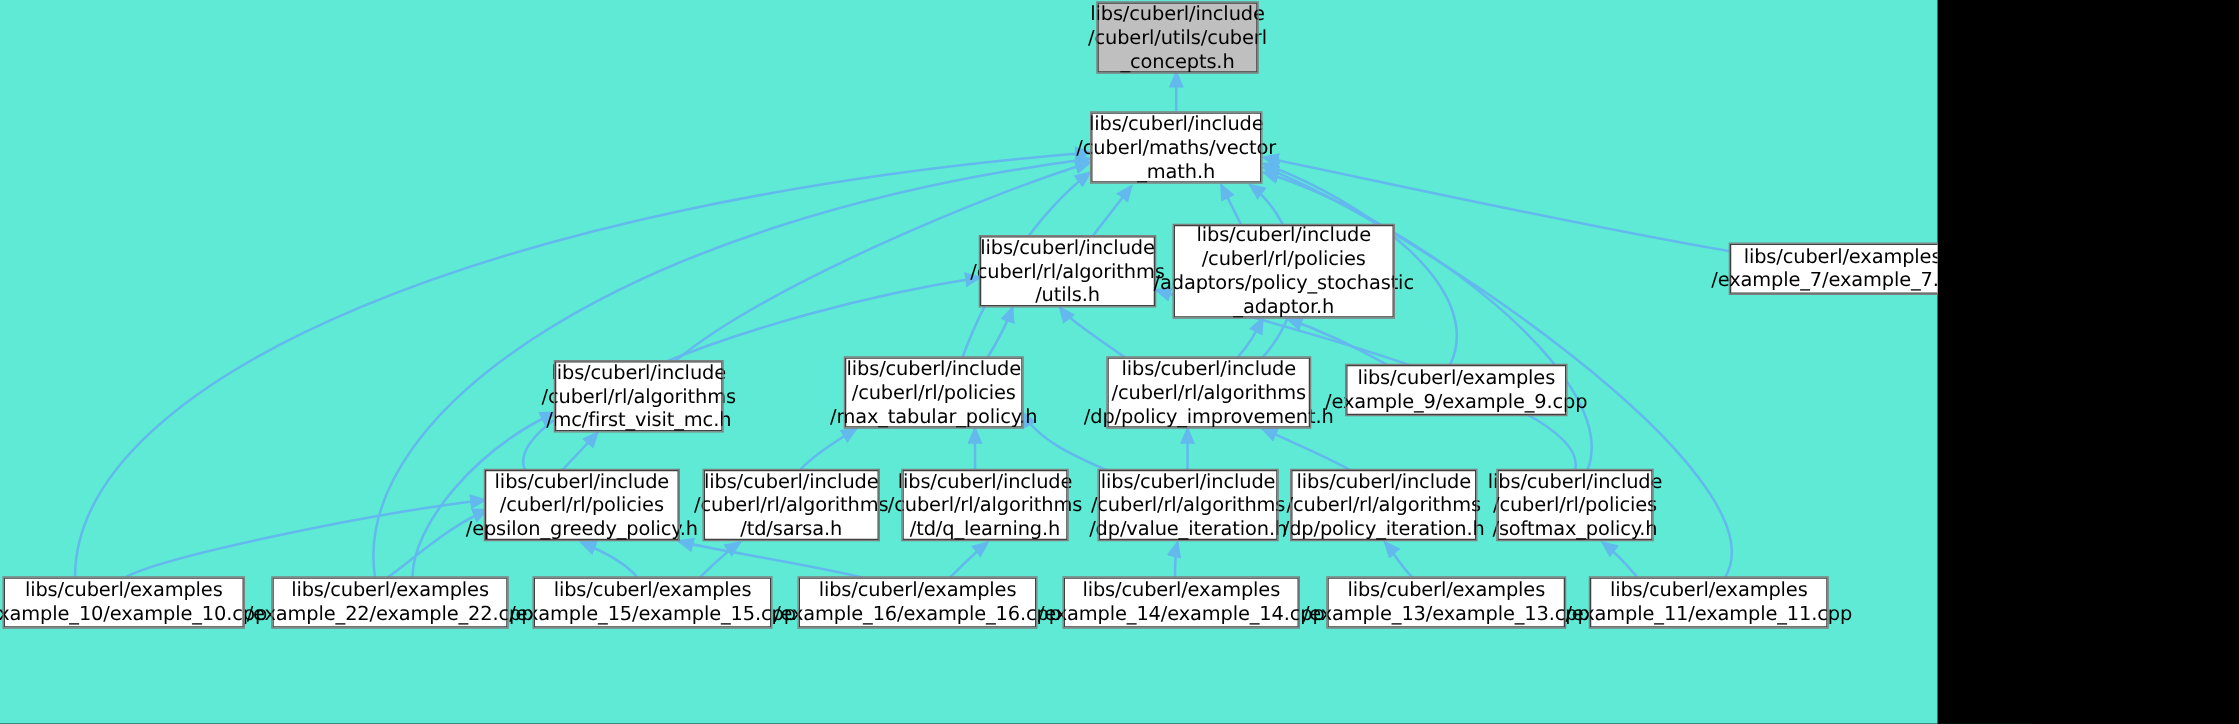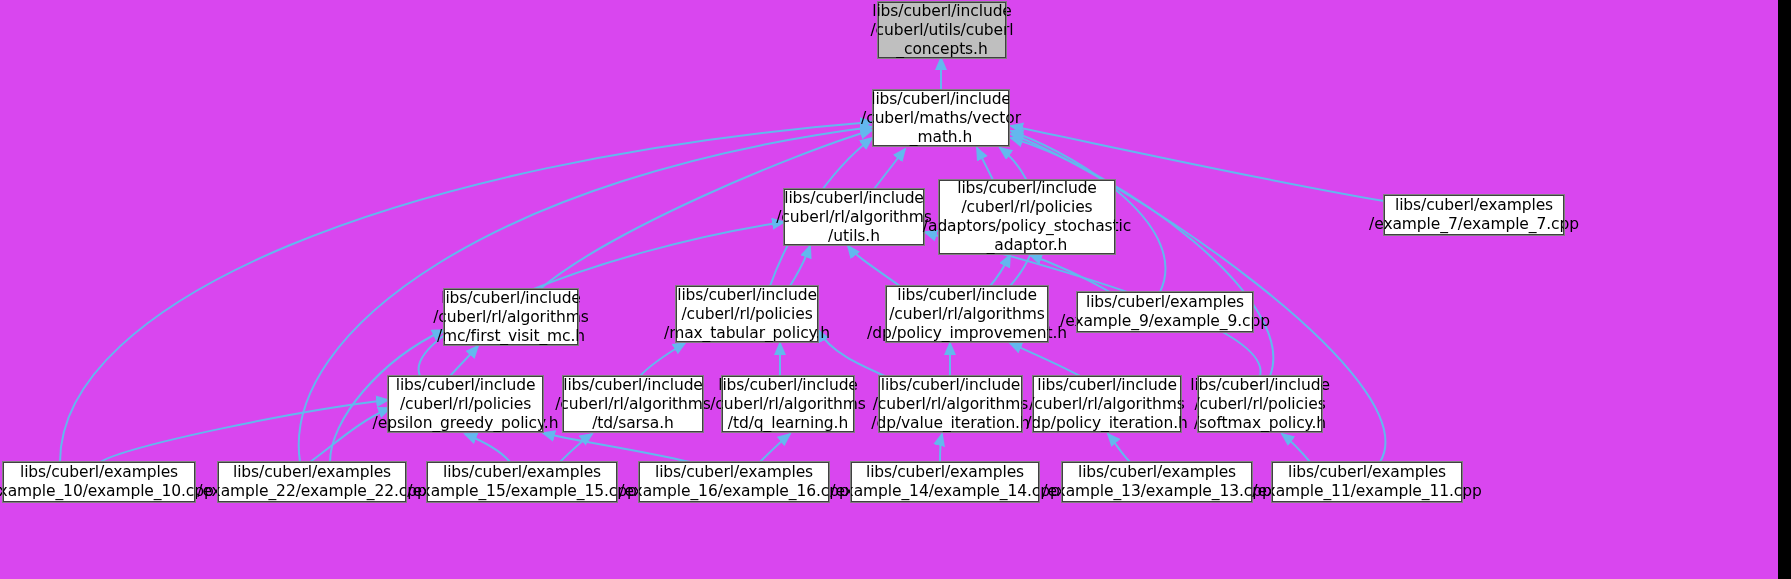--- a/index.html
+++ b/index.html
@@ -2,23 +2,23 @@
 <html><head>
 <meta charset="utf-8">
 <style>
   html, body {
     margin: 0;
     padding: 0;
     background: #000000;
   }
   #graph-root {
     position: relative;
-    width: 1778px;
+    width: 1550px;
     height: 579px;
-    background: #d946ef;
+    background: #5eead4;
     overflow: hidden;
     font-family: "DejaVu Sans", "Liberation Sans", sans-serif;
   }
   #edge-layer {
     position: absolute;
     left: 0; top: 0;
     width: 1791px;
     height: 579px;
     pointer-events: none;
   }

